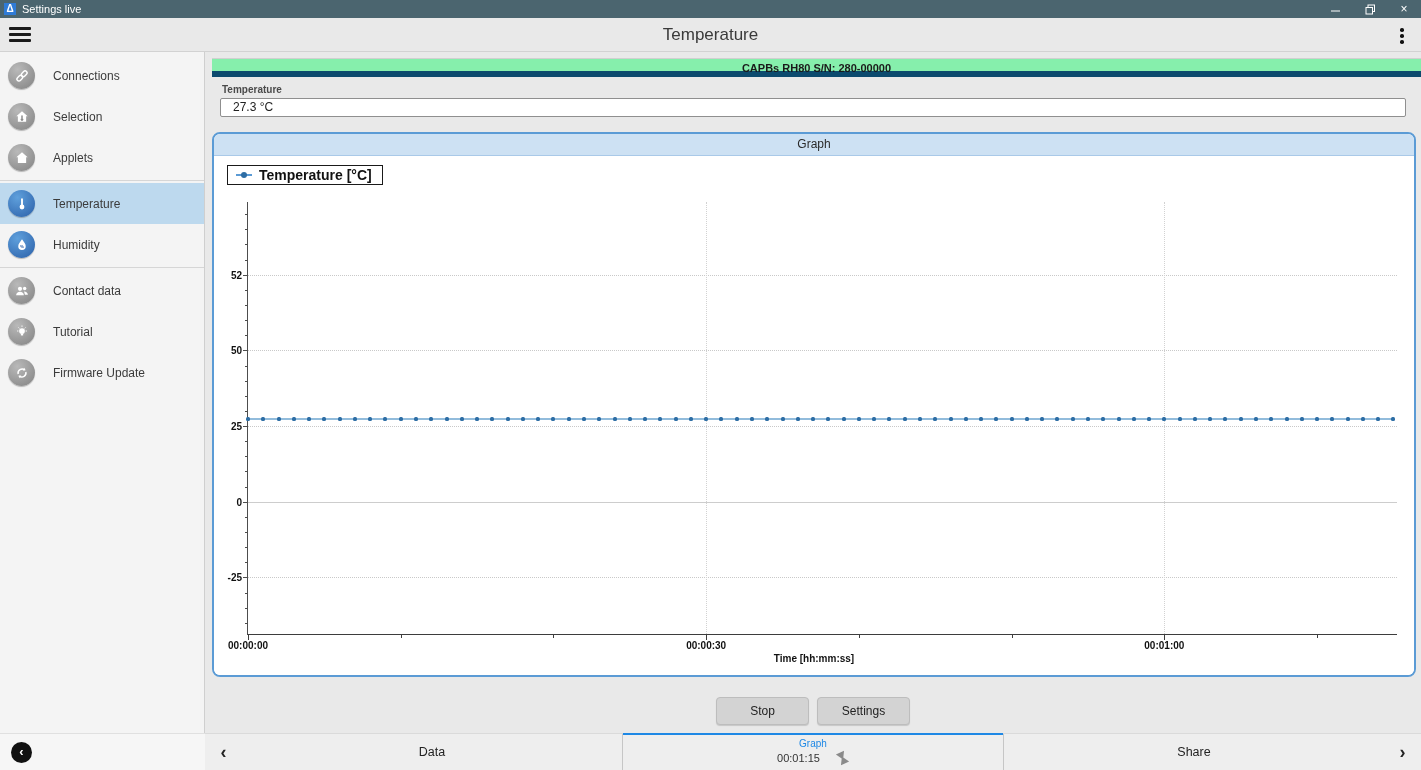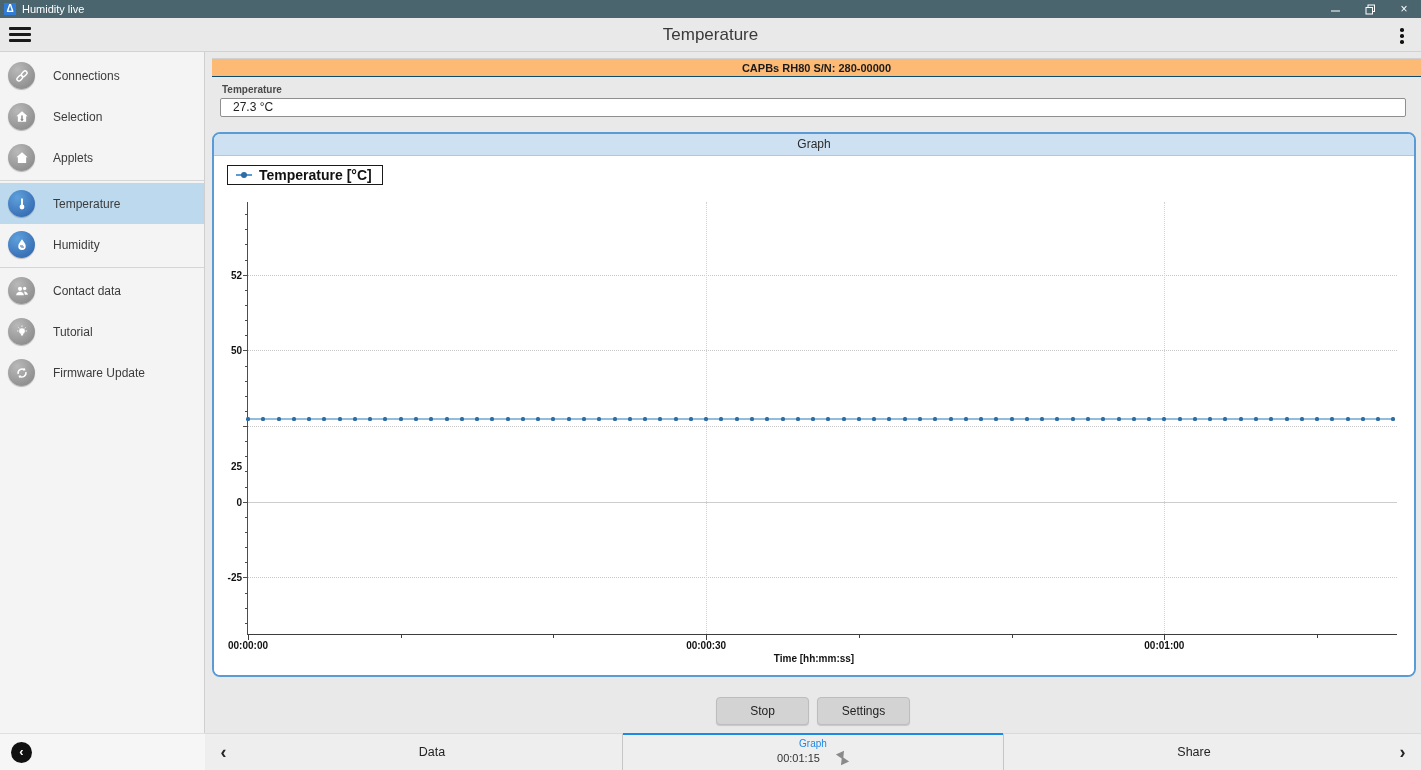--- a/index.html
+++ b/index.html
@@ -27,21 +27,21 @@
   .side-item { height:41px; display:flex; align-items:center; padding-left:8px; gap:18px; cursor:pointer; }
   .side-item.selected { background:#bdd9ee; }
   .side-item .bubble { width:27px; height:27px; border-radius:50%; display:flex; align-items:center; justify-content:center; box-shadow:0 1px 1px rgba(0,0,0,.25); }
   .bubble.gray { background:radial-gradient(circle at 35% 28%, #b9b9b9, #828282); }
   .bubble.blue { background:radial-gradient(circle at 35% 28%, #5fa0dc, #2a5fa8); }
   .side-item .lbl { font-size:12px; color:#3b3b3b; }
   .side-divider { border-top:1px solid #d6d6d6; margin:2px 0; }
 
   .main { flex:1; position:relative; background:#e9e9e9; }
 
-  .device-bar { margin:6px 0 0 7px; height:19px; background:#fdba74; border-top:1px solid #d0d0d0; border-bottom:1px solid #0c4a6e; text-align:center; font-size:11px; font-weight:bold; color:#1a1a1a; line-height:18px; }
+  .device-bar { margin:6px 0 0 7px; height:19px; background:#86efac; border-top:1px solid #d0d0d0; border-bottom:6px solid #0c4a6e; text-align:center; font-size:11px; font-weight:bold; color:#1a1a1a; line-height:18px; }
   .reading-label { margin:7px 0 2px 17px; font-size:10px; color:#4a4a4a; font-weight:bold; }
   .reading-input { margin-left:15px; width:1186px; height:19px; border:1px solid #8f8f8f; border-radius:2px; background:#fff; font-size:12px; color:#222; padding-left:12px; font-family:"Liberation Sans",sans-serif; }
 
   
   .graph-panel { position:absolute; left:7px; top:80px; width:1204px; height:545px; border:2px solid #5b9bd5; border-radius:8px; background:#fff; overflow:hidden; }
   .graph-panel .panel-header { height:22px; background:#cde1f3; border-bottom:1px solid #a9c9e8; text-align:center; font-size:12px; color:#2b2b2b; line-height:21px; }
   .panel-body { position:relative; height:520px; background:#fff; }
 
   .legend { position:absolute; left:13px; top:9px; height:20px; border:1px solid #1a1a1a; background:#fff; display:flex; align-items:center; padding:0 10px 0 8px; gap:7px; }
   .legend .sample { position:relative; width:16px; height:2px; background:#5b9bd5; }
@@ -79,21 +79,21 @@
   .tab.center .active-line { position:absolute; top:-1px; left:0; right:0; height:2px; background:#1e88e5; }
   .tab.center .tab-label { font-size:10px; color:#1e88e5; margin-top:4px; }
   .tab-timer-row { display:flex; align-items:center; gap:16px; margin-top:2px; }
   .tab-timer { font-size:11px; color:#333; }
 </style>
 </head>
 <body>
 
 <div class="titlebar">
   <div class="logo">Δ</div>
-  <div class="app-name">Humidity live</div>
+  <div class="app-name">Settings live</div>
   <div class="win-controls">
     <div class="win-btn">
         <svg width="10" height="10">
           <line x1="0" y1="7" x2="9" y2="7" stroke="#fff" stroke-width="1"></line>
         </svg>
       </div>
     <div class="win-btn">
         <svg width="11" height="11">
           <rect x="3" y="1" width="6.5" height="6.5" fill="none" stroke="#fff" stroke-width="1"></rect>
           <rect x="1" y="3.5" width="6.5" height="6.5" fill="#4b656f" stroke="#fff" stroke-width="1"></rect>
@@ -228,21 +228,21 @@
         </div>
         <div class="plot" id="plot">
             <div class="gl-h" style="top: 72.6713px;"></div>
             <div class="ytick major" style="top: 72.6713px;"></div>
             <div class="ylab" style="top: 72.6713px;">52</div>
             <div class="gl-h" style="top: 148.371px;"></div>
             <div class="ytick major" style="top: 148.371px;"></div>
             <div class="ylab" style="top: 148.371px;">50</div>
             <div class="gl-h" style="top: 224.07px;"></div>
             <div class="ytick major" style="top: 224.07px;"></div>
-            <div class="ylab" style="top: 224.07px; margin-top: 40px;">25</div>
+            <div class="ylab" style="top: 224.07px;">25</div>
             <div class="gl-h solid" style="top: 299.769px;"></div>
             <div class="ytick major" style="top: 299.769px;"></div>
             <div class="ylab" style="top: 299.769px;">0</div>
             <div class="gl-h" style="top: 375.469px;"></div>
             <div class="ytick major" style="top: 375.469px;"></div>
             <div class="ylab" style="top: 375.469px;">-25</div>
             <div class="ytick minor" style="top: 420.888px;"></div>
             <div class="ytick minor" style="top: 405.748px;"></div>
             <div class="ytick minor" style="top: 390.608px;"></div>
             <div class="ytick minor" style="top: 360.329px;"></div>

